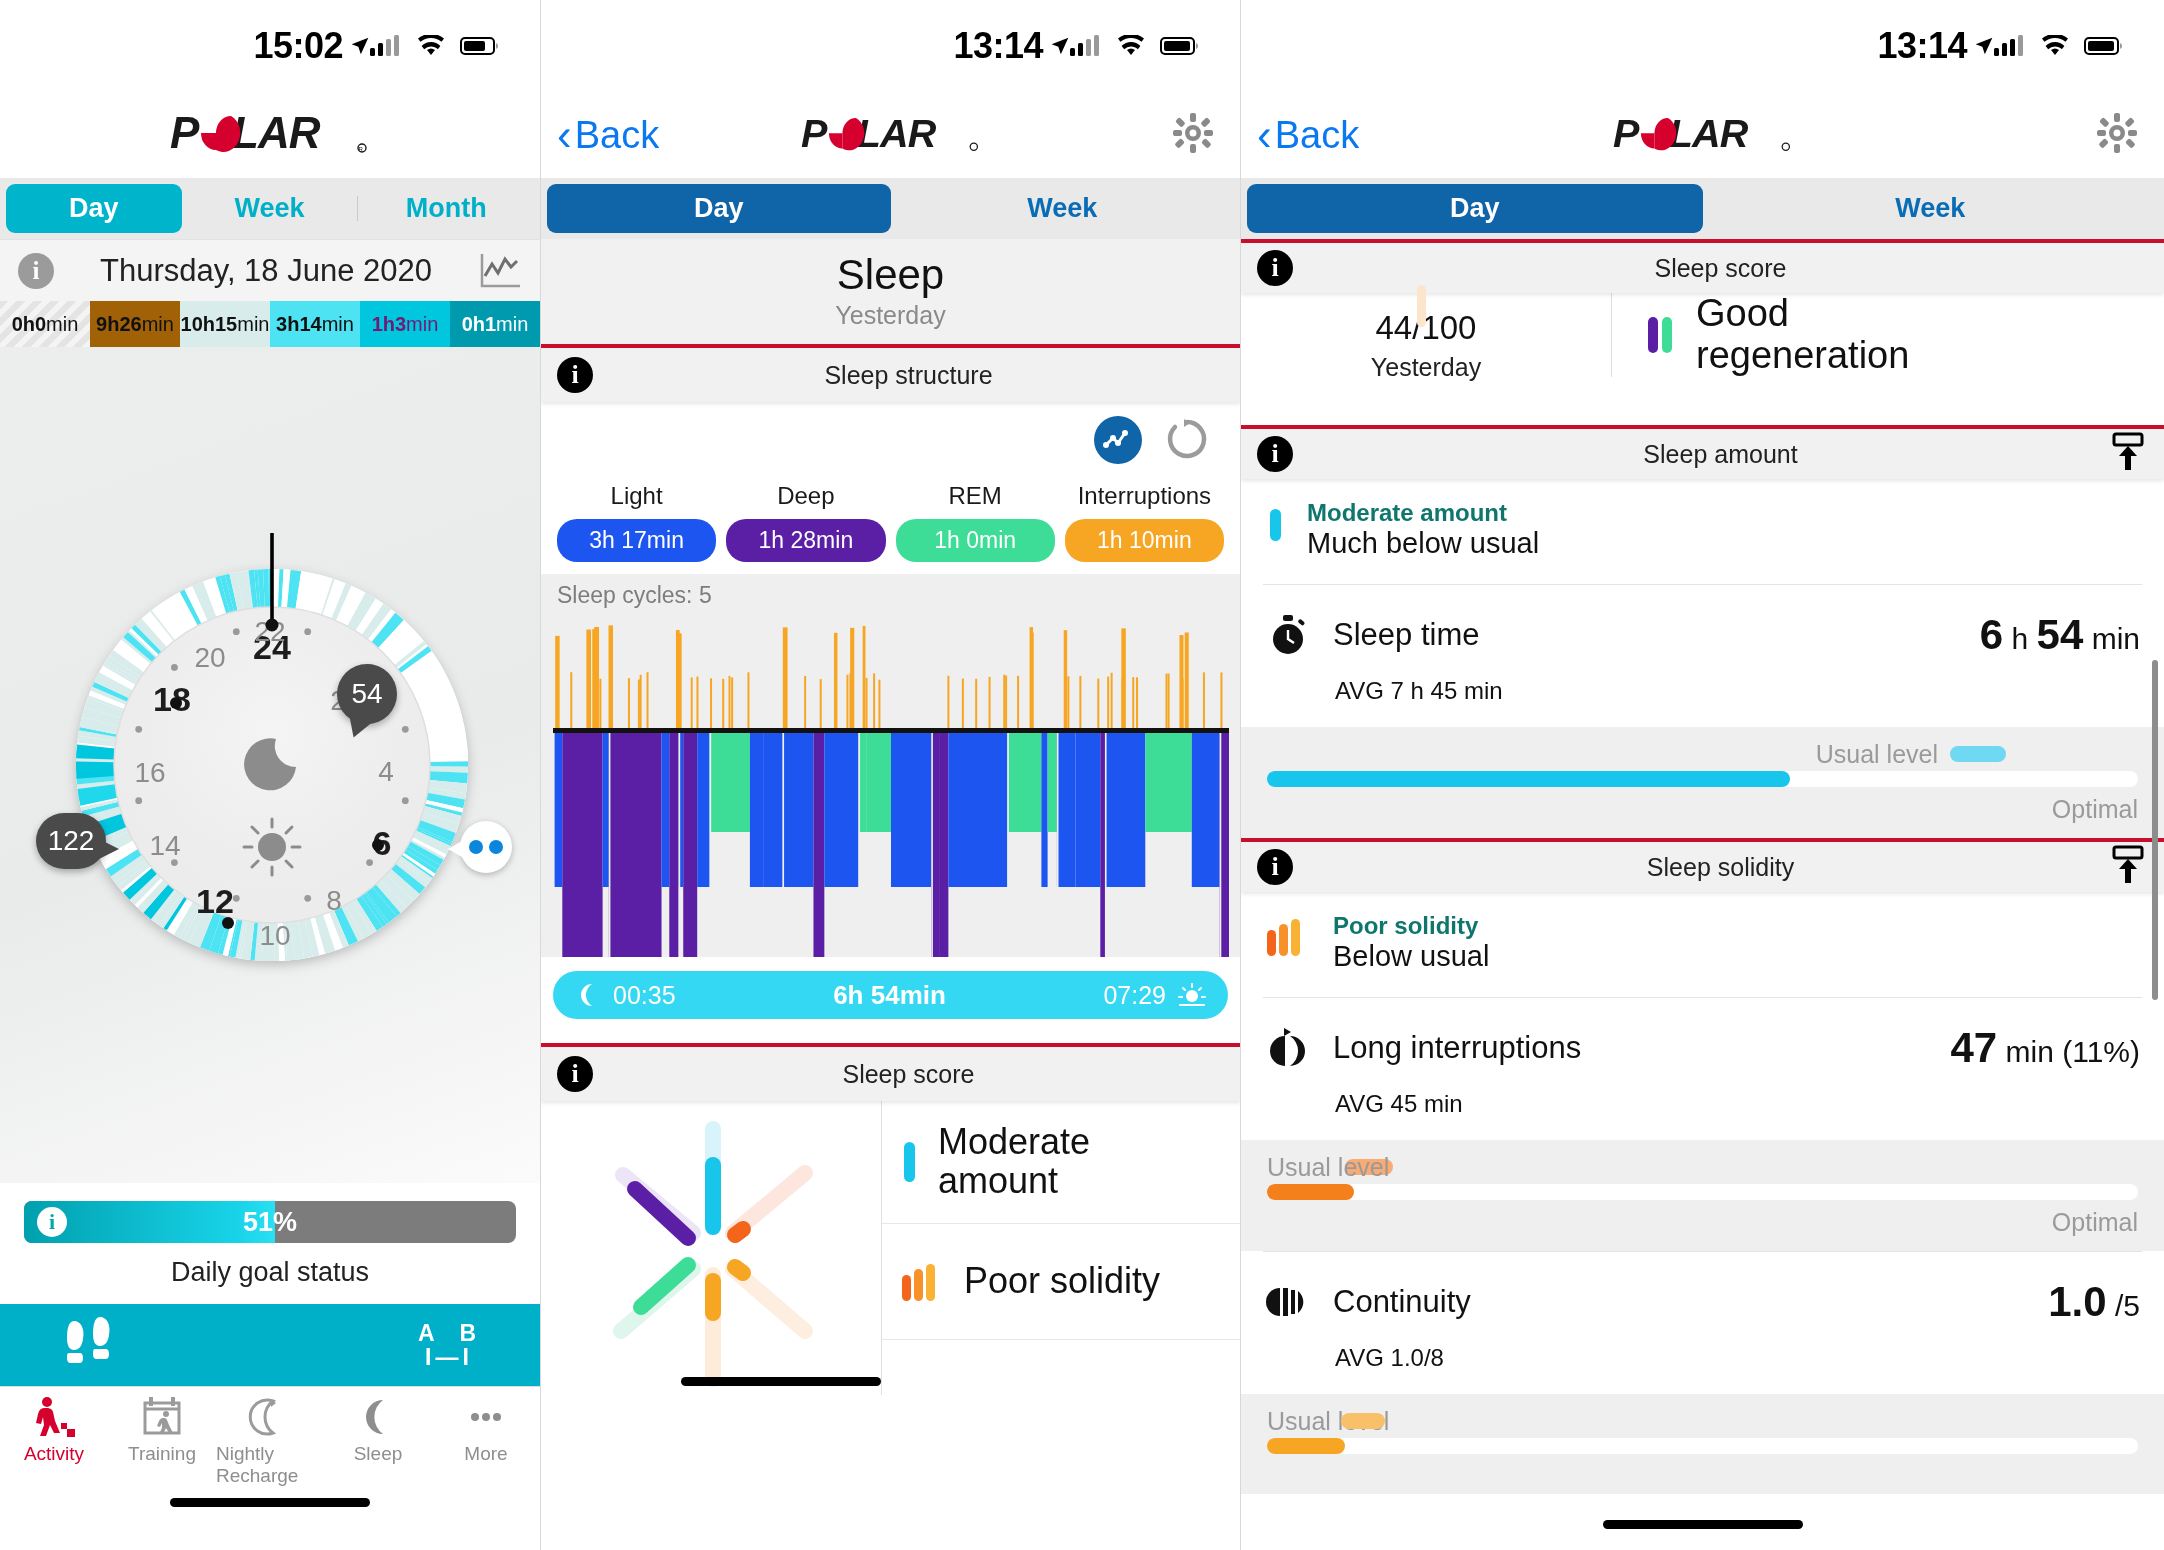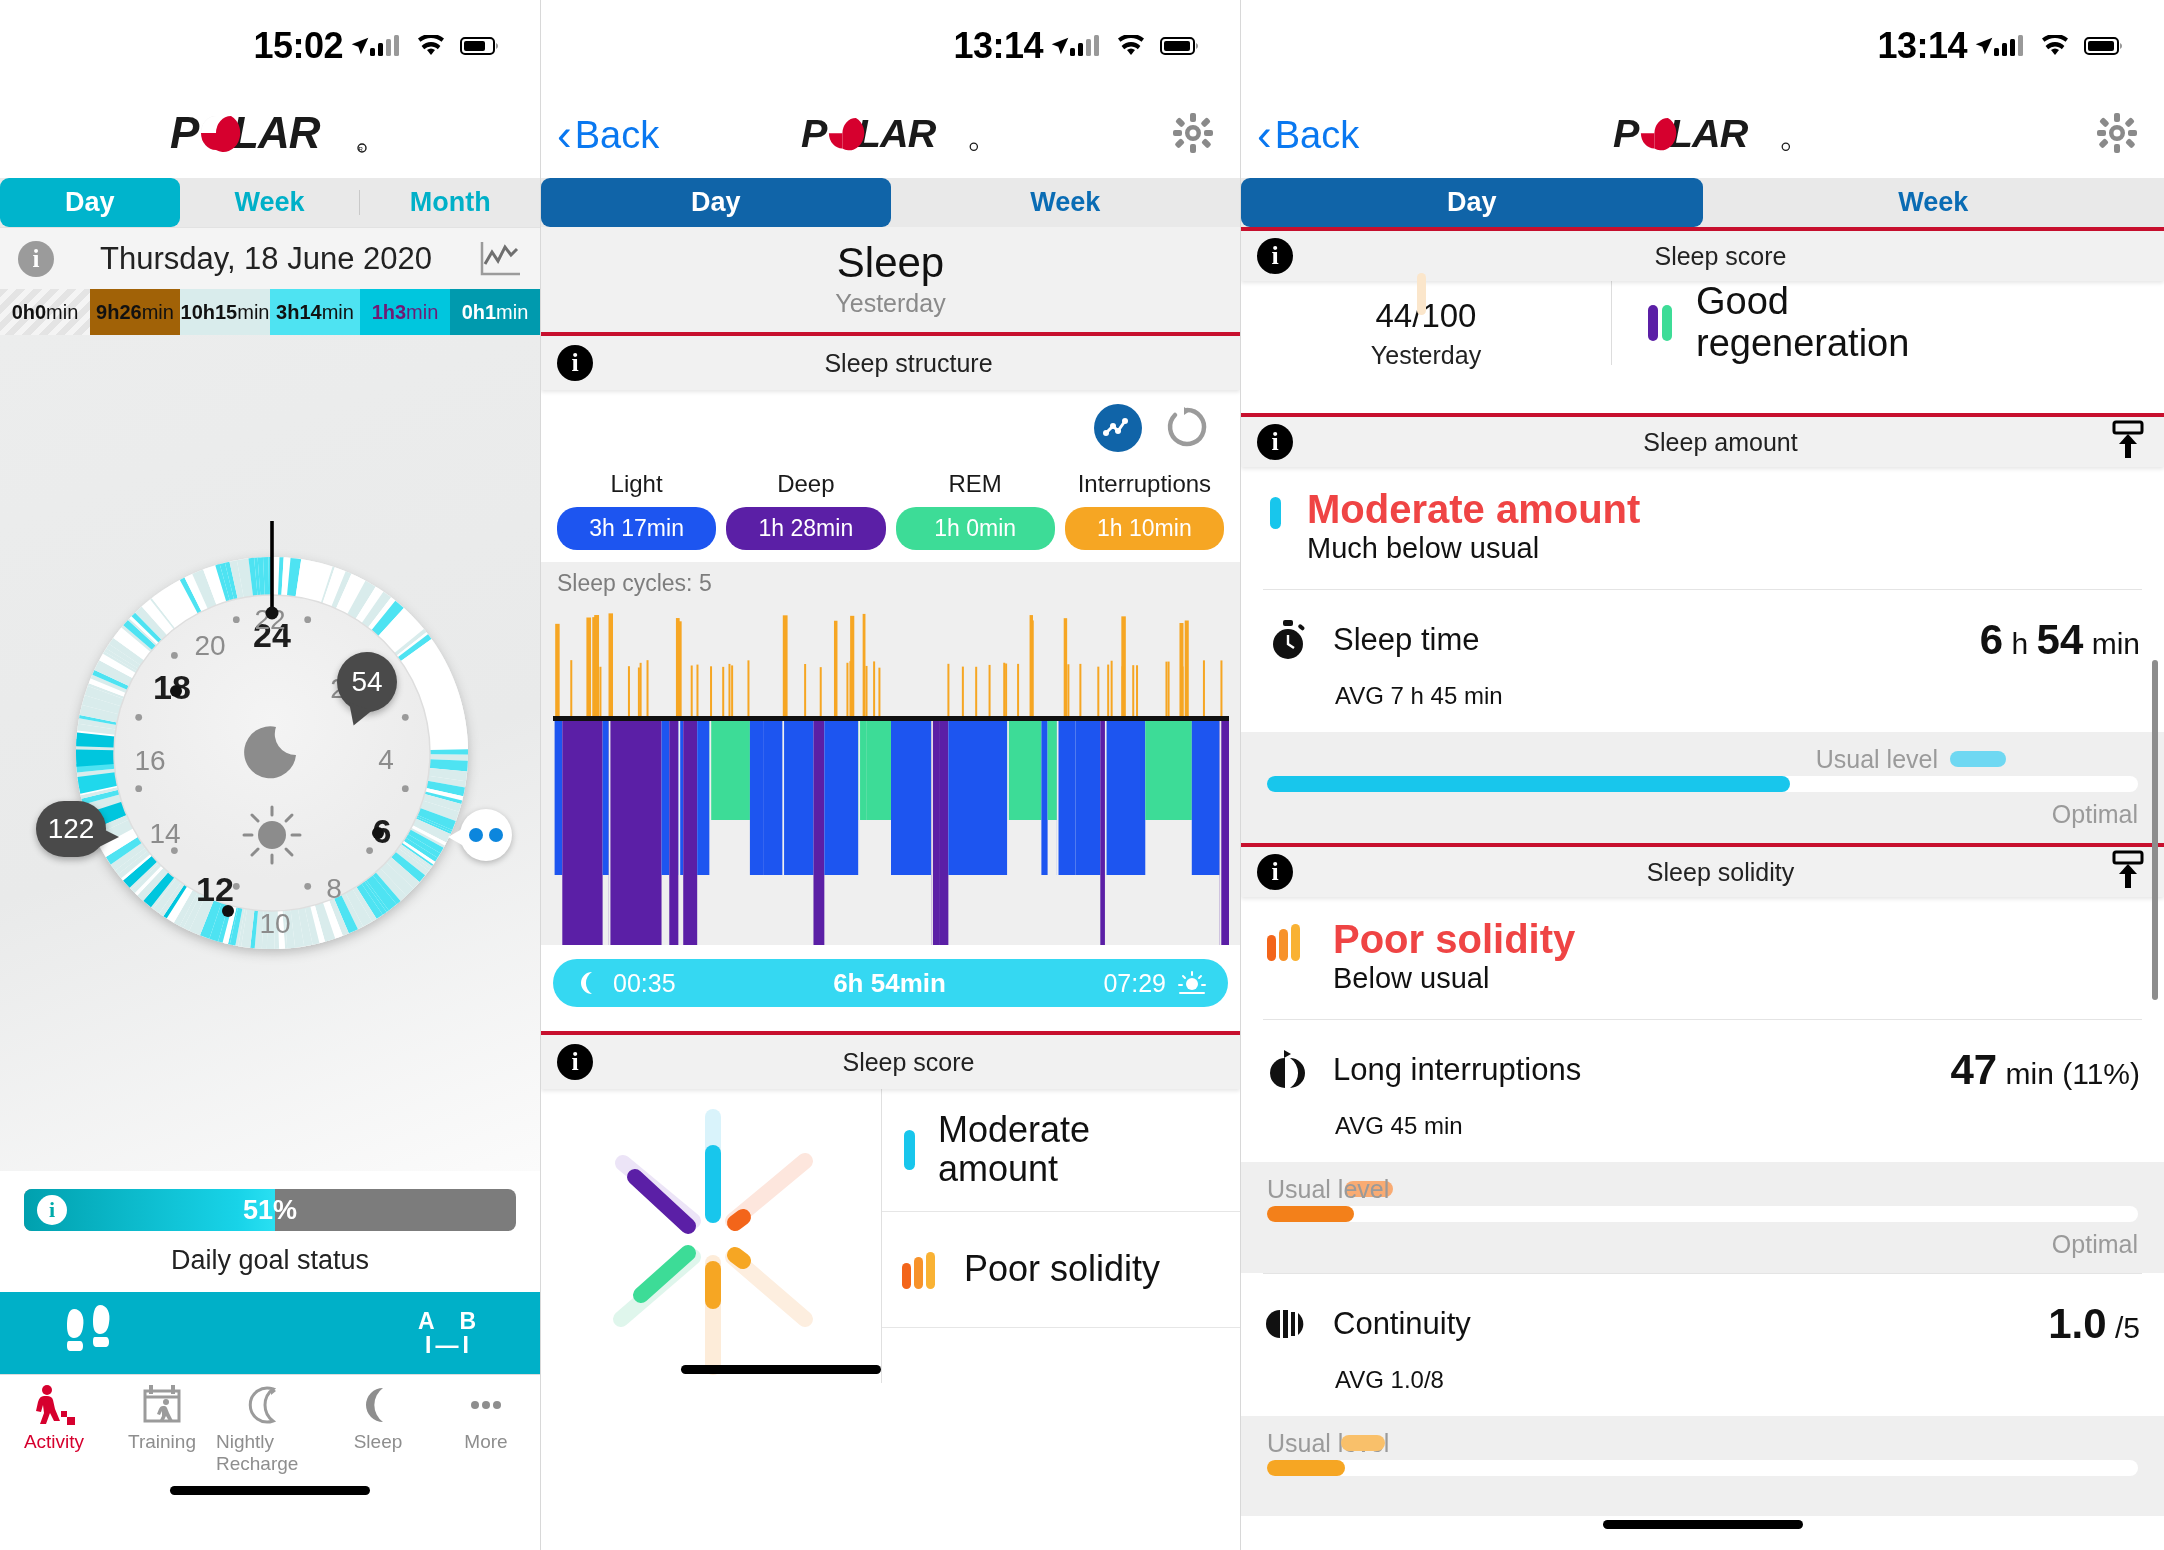--- a/index.html
+++ b/index.html
@@ -23,21 +23,21 @@
   .navbar { height:86px; display:flex; align-items:center; position:relative;
     justify-content:center; }
   .logo { display:flex; align-items:flex-end; }
   .logo svg { display:block; }
   .back { position:absolute; left:16px; top:50%; transform:translateY(-50%);
     display:flex; align-items:center; color:#0a78f0; font-size:38px; gap:3px; }
   .chev { font-size:44px; line-height:1; font-weight:400; }
   .gear { position:absolute; right:26px; top:50%; transform:translateY(-50%); }
 
   
-  .seg-wrap { background:#e9e9e9; display:flex; }
+  .seg-wrap { background:#e9e9e9; padding:6px; display:flex; }
   .seg { flex:1; text-align:center; padding:9px 0; font-size:27px;
     border-radius:9px; color:#00b0c8; font-weight:600; position:relative;}
   .seg.active { background:#00b4cc; color:#fff; }
   .seg.blue { color:#0a6cb4; }
   .seg.blue.active { background:#1064a8; color:#fff; }
   .seg-div { width:1px; background:#c9c9c9; margin:12px 0; }
 
   
   .daterow { height:62px; background:#f4f4f4; display:flex; align-items:center;
     padding:0 18px; justify-content:space-between; border-top:1px solid #e2e2e2;}
@@ -157,21 +157,21 @@
   .metric-name { font-size:31px; color:#111; flex:1; }
   .metric-val { font-size:30px; color:#111; }
   .metric-val b { font-size:42px; font-weight:700; }
   .metric-avg { font-size:24px; color:#111; padding:18px 0 14px 70px; }
   .gaugebox { background:#efefef; padding:10px 26px 14px; position:relative; }
   .gauge-top { display:flex; align-items:center; justify-content:flex-end; gap:12px;
     font-size:25px; color:#9a9a9a; height:34px; }
   .gauge-track { height:16px; border-radius:8px; background:#fff; position:relative; }
   .gauge-fill { position:absolute; left:0; top:0; bottom:0; border-radius:8px; }
   .gauge-opt { text-align:right; font-size:25px; color:#9a9a9a; padding-top:8px; }
-  .bigtitle { font-weight:700; font-size:40px; color:#ef4444; }
+  .bigtitle { font-weight:700; font-size:24px; color:#0f766e; }
   .subtitle { font-size:29px; color:#111; }
   .stat-block { padding:20px 24px 24px; display:flex; gap:22px; align-items:flex-start; }
   .divider { height:1px; background:#e4e4e4; margin:0 22px; }
   .scroll-ind { position:absolute; right:4px; width:6px; border-radius:3px;
     background:#8d8d8d; }
   .export { position:absolute; right:18px; top:50%; transform:translateY(-50%); }
 </style>
 </head>
 <body>
 

